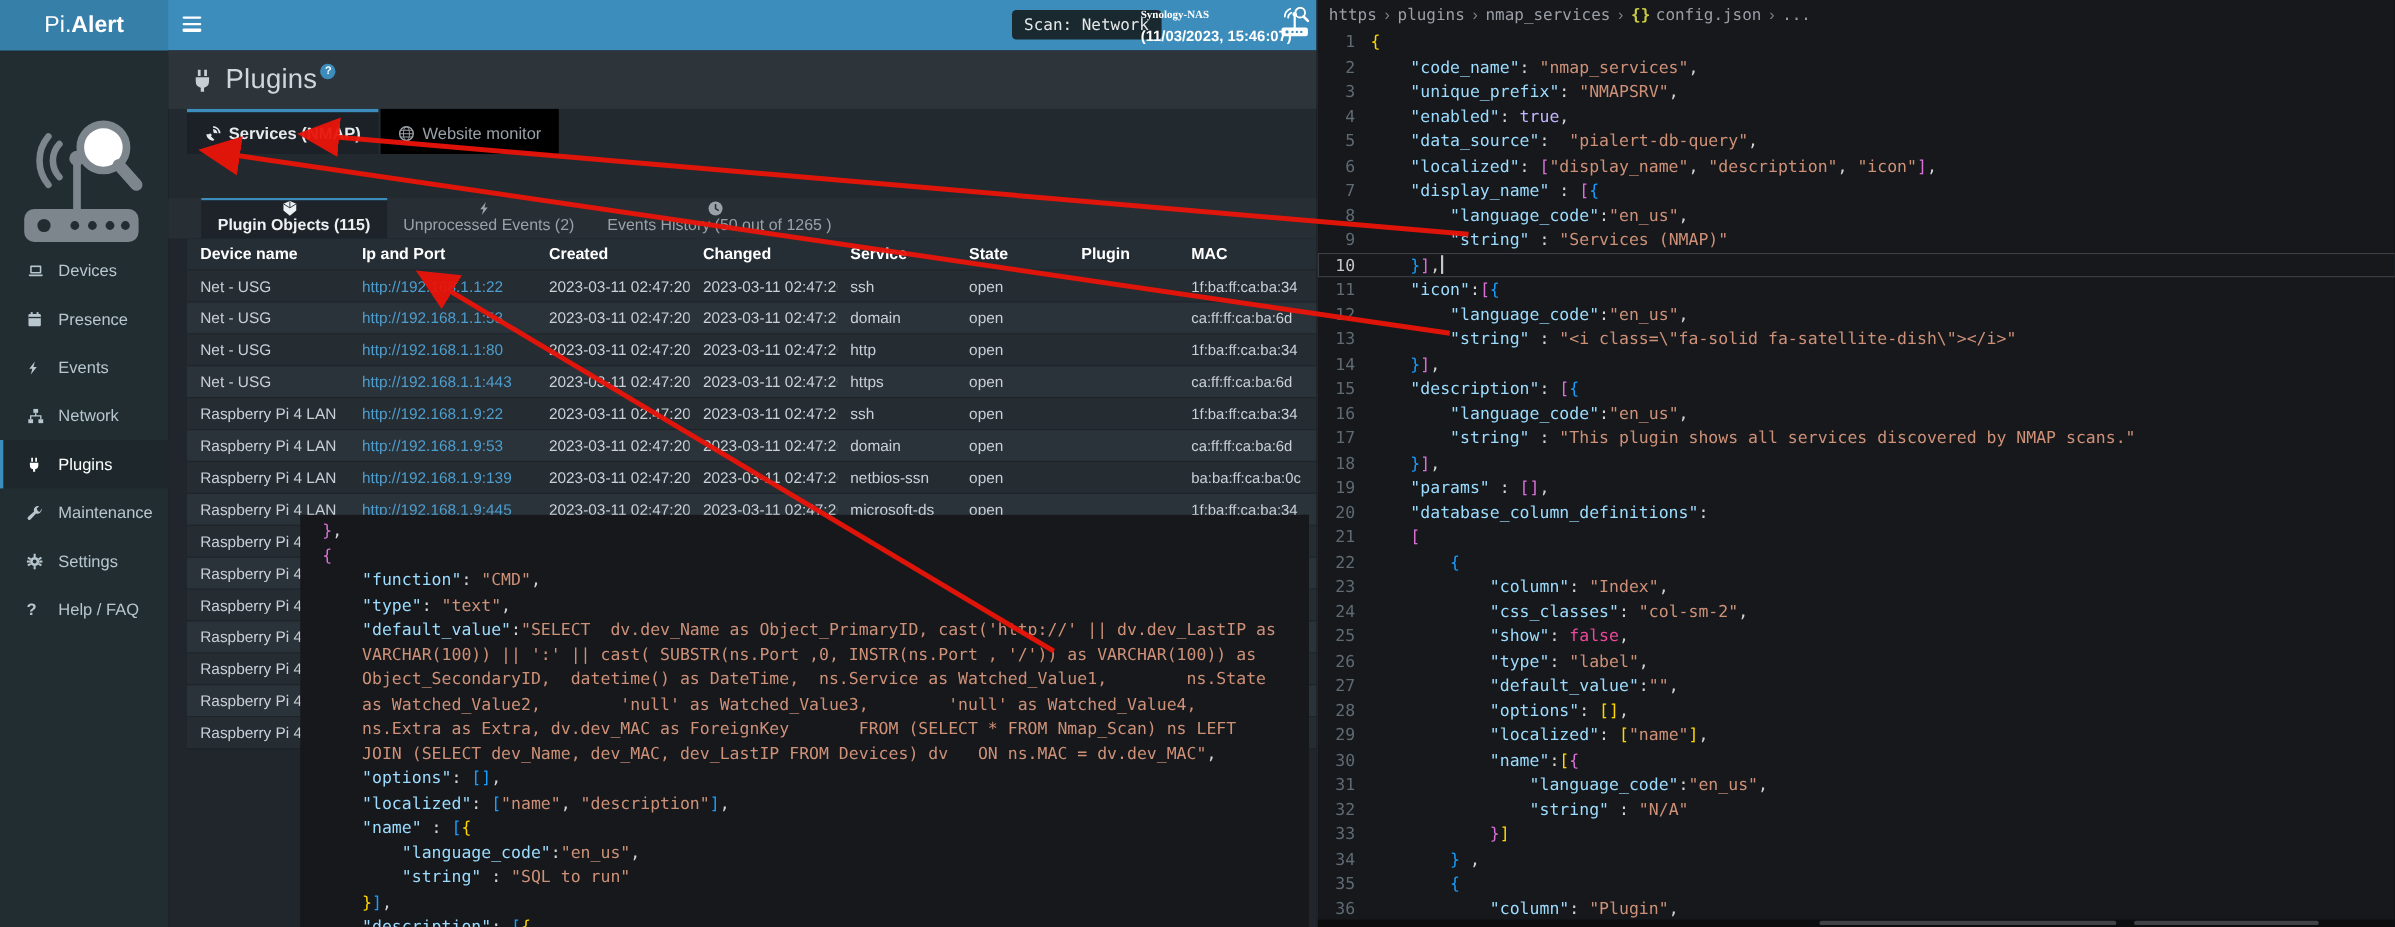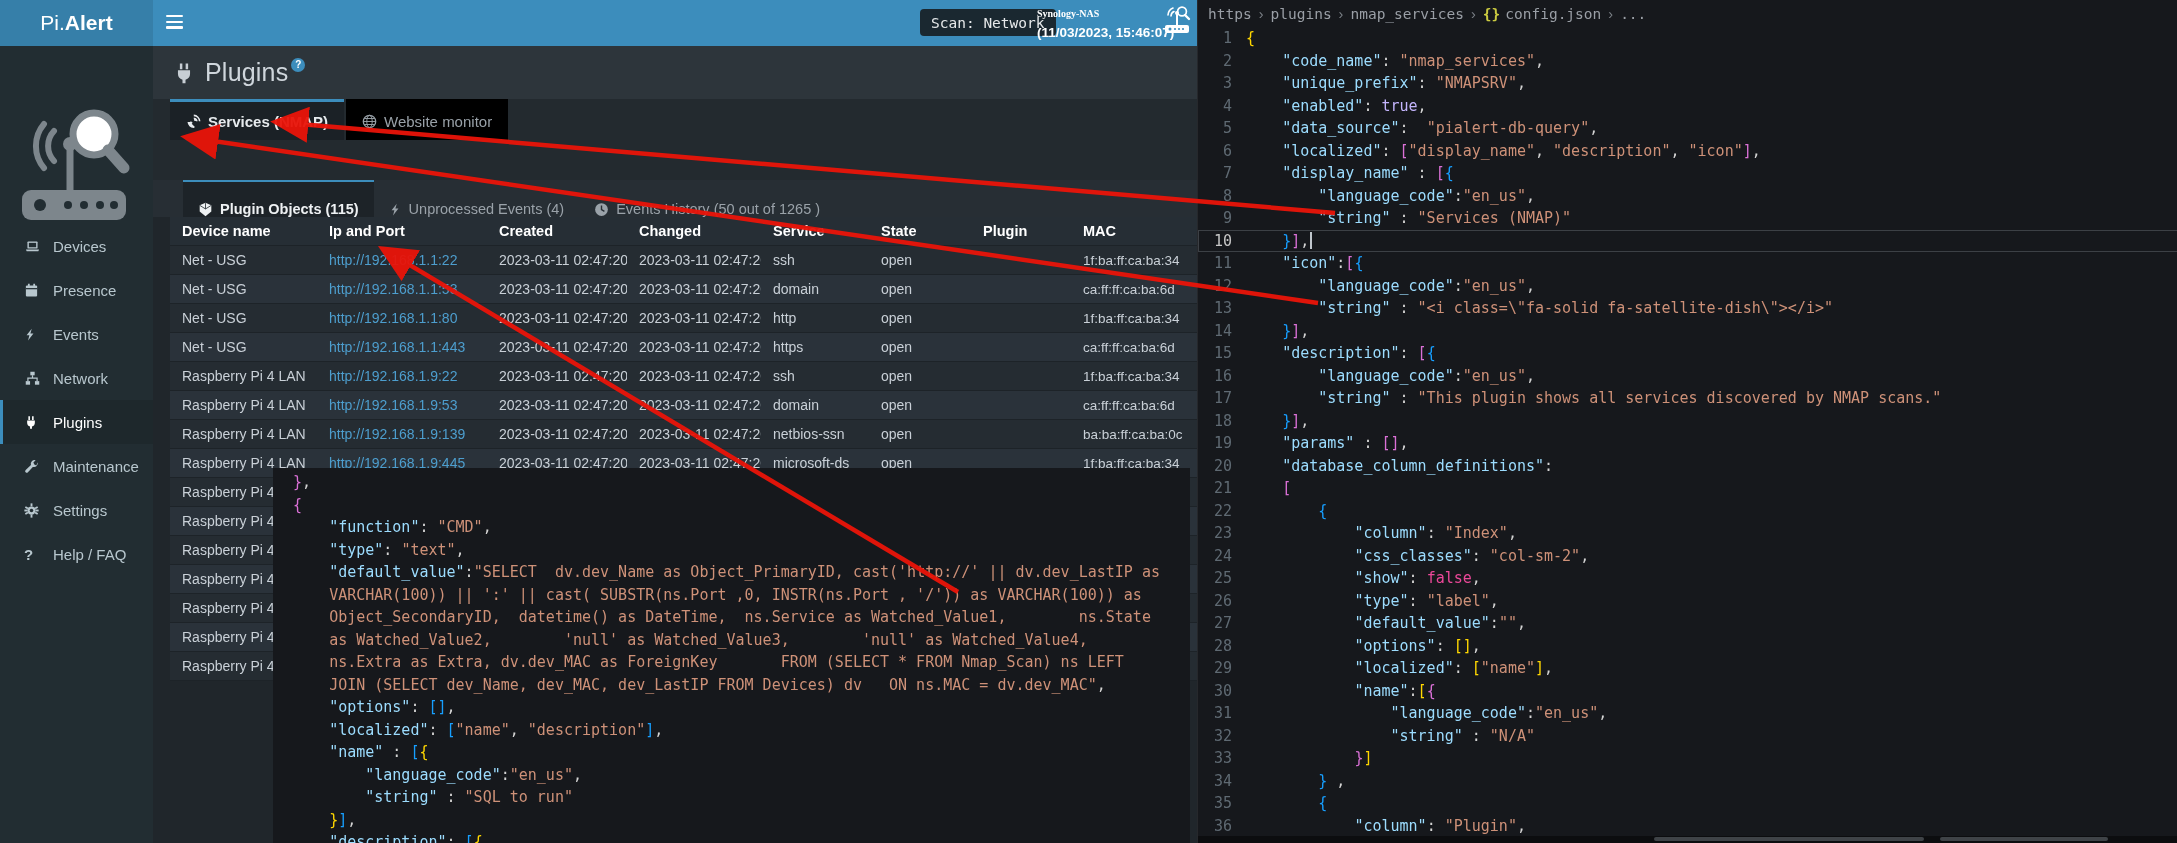--- a/index.html
+++ b/index.html
@@ -40,22 +40,22 @@
               display:flex;align-items:center;justify-content:center;margin-left:3px;margin-top:-16px;font-weight:700;}
 
   #tabs-row{position:absolute;left:17px;top:53px;height:41px;display:flex;}
   .tab{display:flex;align-items:center;padding:0 16px;font-size:15px;color:#99a1a8;cursor:pointer;
        border-top:3px solid transparent;height:38px;background:#000000;margin-right:2px;}
   .tab .t-ic{margin-right:7px;display:inline-flex;}
   .tab.active{background:#1b2126;border-top:3px solid #3c8dbc;color:#e7ebee;font-weight:700;}
 
   #subtabs-strip{position:absolute;left:0;top:134px;width:1044px;height:37px;background:#272e34;}
   #subtabs-row{position:absolute;left:30px;top:0;height:37px;display:flex;}
-  .subtab{display:flex;align-items:flex-end;padding:0 15px;font-size:14.5px;color:#9aa2a9;cursor:pointer;
-          border-top:2px solid transparent;height:35px;}
+  .subtab{display:flex;align-items:center;padding:0 15px;font-size:14.5px;color:#9aa2a9;cursor:pointer;
+          border-top:2px solid transparent;height:35px;flex-direction:column;}
   .subtab .t-ic{margin-right:7px;display:inline-flex;}
   .subtab.active{background:#1d2328;border-top:2px solid #3c8dbc;color:#eef1f3;font-weight:700;}
 
   #table-card{position:absolute;left:0;top:171px;width:1044px;height:626px;background:#20262b;}
   #nmap-table{position:absolute;left:17px;top:0;width:1027px;}
   .trow{display:grid;grid-template-columns:147px 170px 140px 134px 108px 102px 100px 118px 1fr;
         height:28px;align-items:center;border-bottom:1px solid #1d2328;}
   .trow>div{padding-left:12px;overflow:hidden;white-space:nowrap;}
   .thead{height:28px;background:#262e35;color:#ffffff;font-weight:700;font-size:14.5px;}
   .tbody .trow{color:#c9d0d7;font-size:14px;}
@@ -279,21 +279,21 @@
             </svg>
           </span>
           <span>Plugin Objects (115)</span>
         </div>
         <div class="subtab">
           <span class="t-ic">
             <svg width="13" height="15" viewBox="0 0 16 16">
               <path fill="currentColor" d="M9.5 0.8L3.2 9h3.4L5 15.4 11.6 6.8H7.9z"></path>
             </svg>
           </span>
-          <span>Unprocessed Events (4)</span>
+          <span>Unprocessed Events (2)</span>
         </div>
         <div class="subtab">
           <span class="t-ic">
             <svg width="15" height="15" viewBox="0 0 16 16">
               <circle cx="8" cy="8" r="6.8" fill="currentColor"></circle>
               <path d="M8 3.6v4.6l3.1 1.9" stroke="#272e34" stroke-width="1.5" fill="none"></path>
             </svg>
           </span>
           <span>Events History (50 out of 1265 )</span>
         </div>

